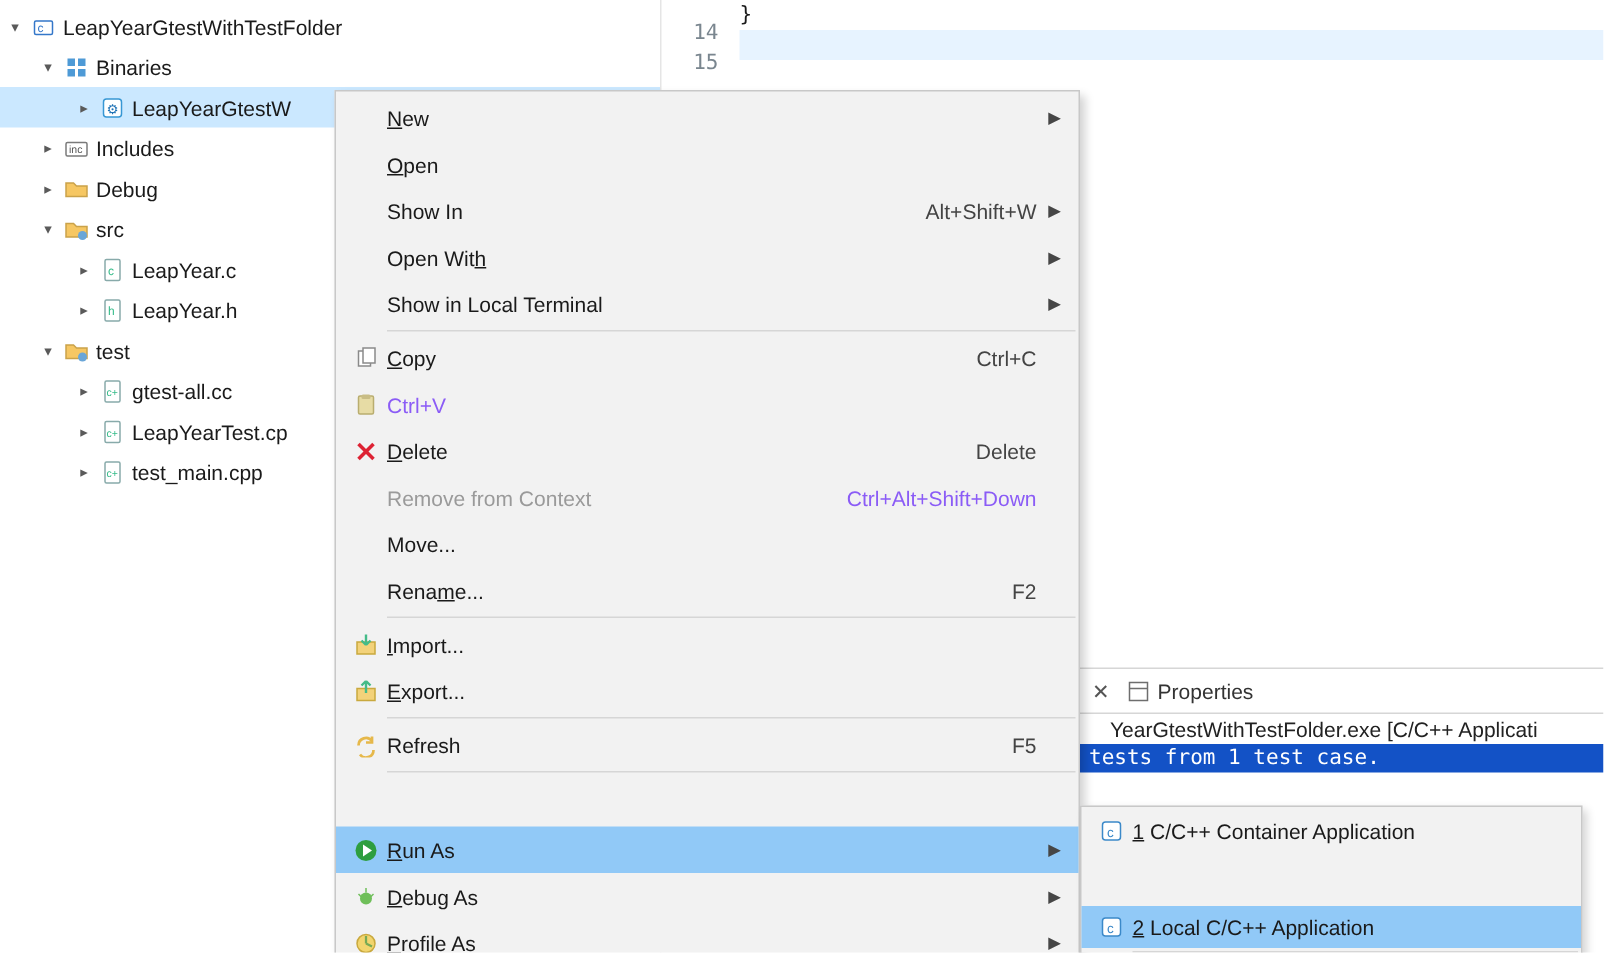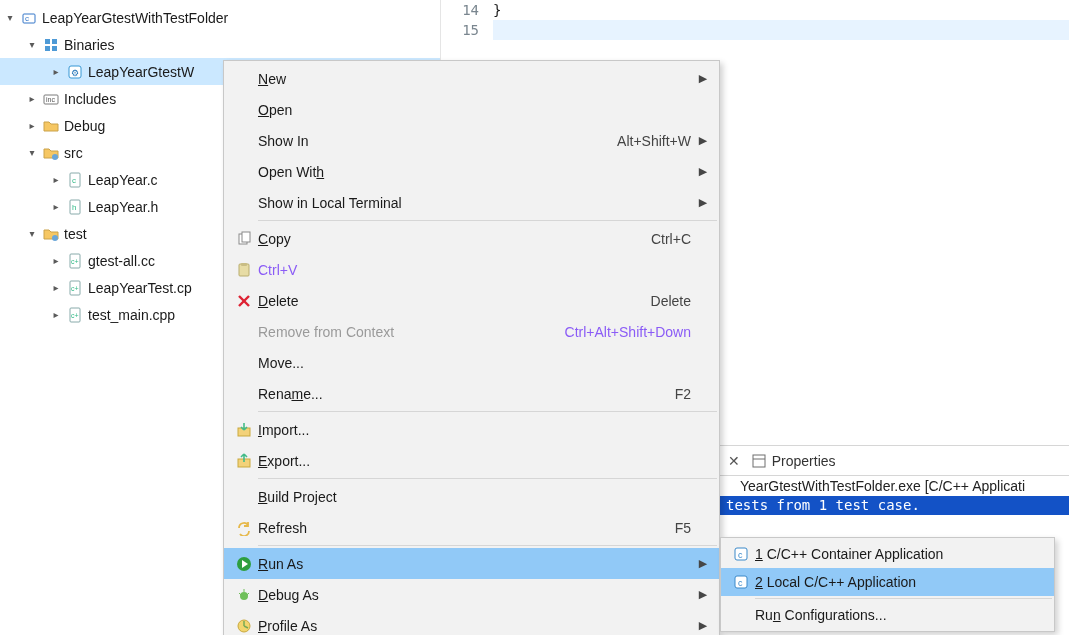--- a/index.html
+++ b/index.html
@@ -56,21 +56,21 @@
   .editor {
     position: absolute;
     left: 440px; top: 0;
     right: 0;
     height: 100%;
     border-left: 1px solid #e5e5e5;
     background: #fff;
   }
   .gutter {
     position: absolute;
-    left: 0; top: 0;
+    left: 0; top: 12px;
     width: 48px;
     text-align: right;
     color: #7a868f;
     font-family: Consolas, monospace;
     font-size: 14px;
     padding-top: 0;
   }
   .gutter div { padding-right: 10px; height: 20px; line-height: 20px; }
   .code {
     position: absolute;
@@ -91,21 +91,21 @@
     box-shadow: 3px 3px 6px rgba(0,0,0,.18);
     padding: 2px 0 0 0;
   }
   .ctx-row {
     display: flex;
     align-items: center;
     height: 31px;
     padding: 0 10px 0 6px;
   }
   .ctx-row.dis { color: #9a9a9a; }
-  .ctx-row.sel { background: #91c9f7; }
+  .ctx-row.sel { background: #91c9f7; margin-top: 36px; }
   .ctx-ic {
     width: 28px; height: 20px;
     display: inline-flex;
     align-items: center; justify-content: center;
   }
   .ctx-lbl { flex: 1; }
   .ctx-acc { color: #444; padding-right: 6px; }
   .ctx-row.dis .ctx-acc { color: #8b5cf6; }
   .ctx-sub {
     width: 12px; text-align: center;
@@ -429,25 +429,20 @@
         <svg class="svg" width="16" height="16">
           <rect x="2" y="6" width="12" height="8" fill="#f3d27a" stroke="#c9a93e"></rect>
           <path d="M8 9V1m0 0l-3 3m3-3l3 3" fill="none" stroke="#4b8" stroke-width="1.6"></path>
         </svg>
       </span>
       <span class="ctx-lbl"><u>E</u>xport...</span>
       <span class="ctx-sub"></span>
     </div>
     <div class="ctx-sep"></div>
     <div class="ctx-row">
-      <span class="ctx-ic"></span>
-      <span class="ctx-lbl"><u>B</u>uild Project</span>
-      <span class="ctx-sub"></span>
-    </div>
-    <div class="ctx-row">
       <span class="ctx-ic">
         <svg class="svg" width="16" height="16">
           <path d="M3 8a5 5 0 0 1 9-3m1 6a5 5 0 0 1-9 3" fill="none" stroke="#e6b84a" stroke-width="1.8"></path>
           <path d="M12 2v4h-4" fill="none" stroke="#e6b84a" stroke-width="1.8"></path>
         </svg>
       </span>
       <span class="ctx-lbl">Refresh</span>
       <span class="ctx-acc">F5</span>
       <span class="ctx-sub"></span>
     </div>

